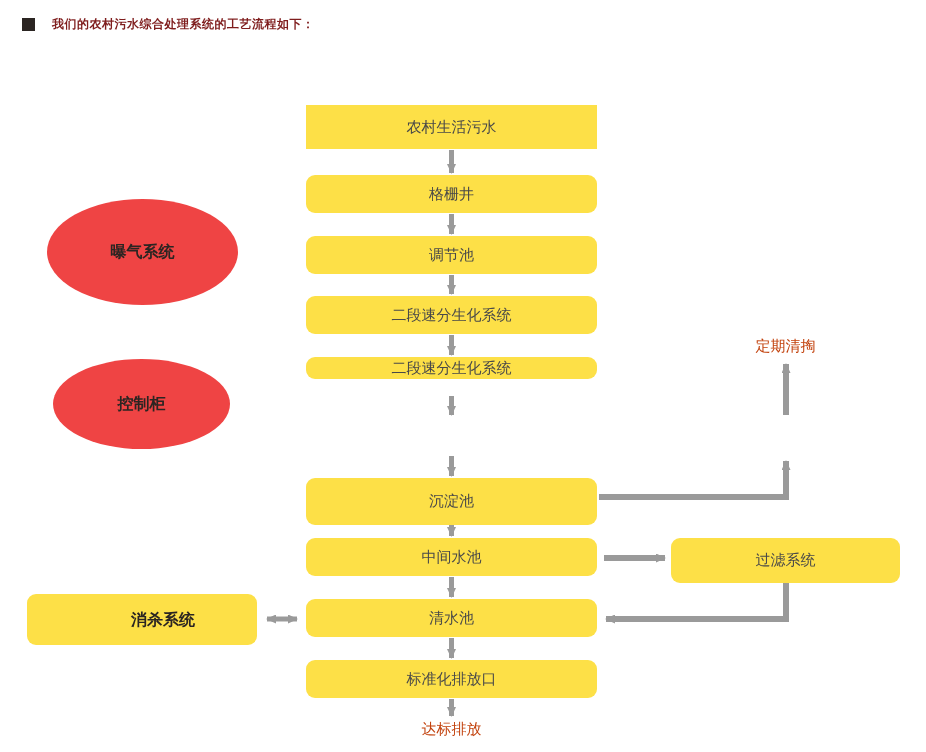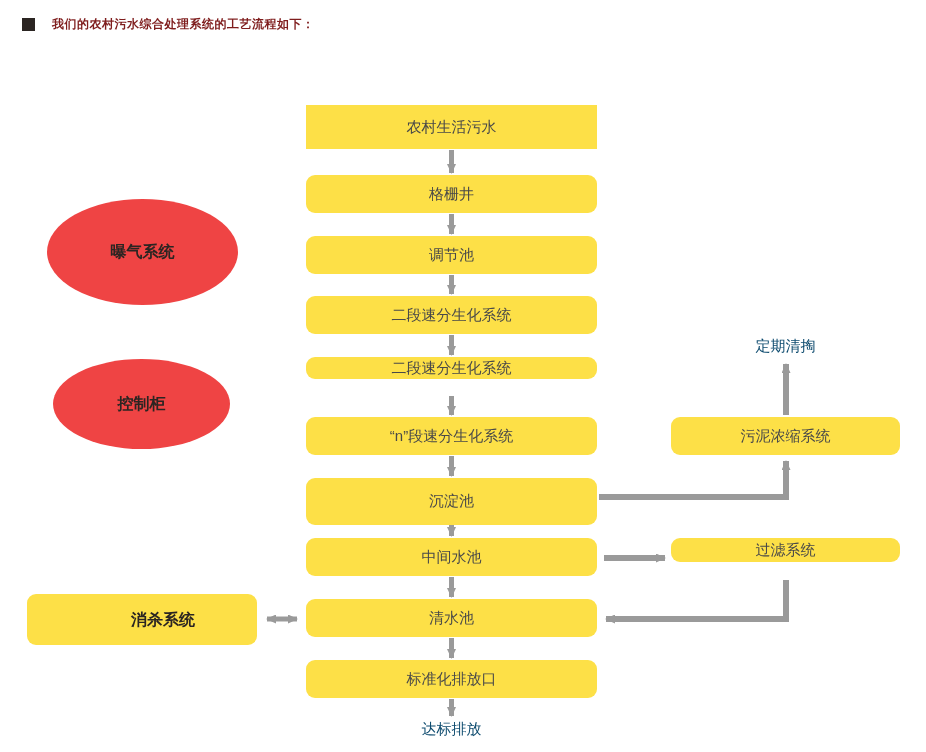--- a/index.html
+++ b/index.html
@@ -47,21 +47,21 @@
     background:#ef4444;
     border-radius:50%;
     display:flex;align-items:center;justify-content:center;
     font-size:16px;font-weight:bold;color:#2b2522;
     text-align:center;
   }
 
   
   .plain{
     position:absolute;
-    font-size:15px;color:#0c4a6e;
+    font-size:15px;color:#c2410c;
     text-align:center;
     white-space:nowrap;
   }
 
   
   .svg-layer{position:absolute;left:0;top:0;width:926px;height:752px;pointer-events:none;}
 </style>
 </head>
 <body>
 
@@ -122,23 +122,20 @@
   </div>
 
   <div class="node" style="left:306px;top:296px;width:291px;height:38px;">
     <span>二段速分生化系统</span>
   </div>
 
   <div class="node" style="left:306px;top:357px;width:291px;height:22px;">
     <span>二段速分生化系统</span>
   </div>
 
-  <div class="node" style="left:306px;top:417px;width:291px;height:38px;">
-    <span>“n”段速分生化系统</span>
-  </div>
 
   <div class="node" style="left:306px;top:478px;width:291px;height:47px;">
     <span>沉淀池</span>
   </div>
 
   <div class="node" style="left:306px;top:538px;width:291px;height:38px;">
     <span>中间水池</span>
   </div>
 
   <div class="node" style="left:306px;top:599px;width:291px;height:38px;">
@@ -154,25 +151,22 @@
   </div>
 
   <div class="ellipse" style="left:53px;top:359px;width:177px;height:90px;">
     <span>控制柜</span>
   </div>
 
   <div class="node bold" style="left:27px;top:594px;width:230px;height:51px;padding-left:42px;">
     <span>消杀系统</span>
   </div>
 
-  <div class="node" style="left:671px;top:417px;width:229px;height:38px;">
-    <span>污泥浓缩系统</span>
-  </div>
 
-  <div class="node" style="left:671px;top:538px;width:229px;height:24px;">
+  <div class="node" style="left:671px;top:538px;width:229px;height:45px;">
     <span>过滤系统</span>
   </div>
 
   <div class="plain" style="left:671px;top:337px;width:229px;">
     <span>定期清掏</span>
   </div>
 
   <div class="plain" style="left:306px;top:720px;width:291px;">
     <span>达标排放</span>
   </div>

